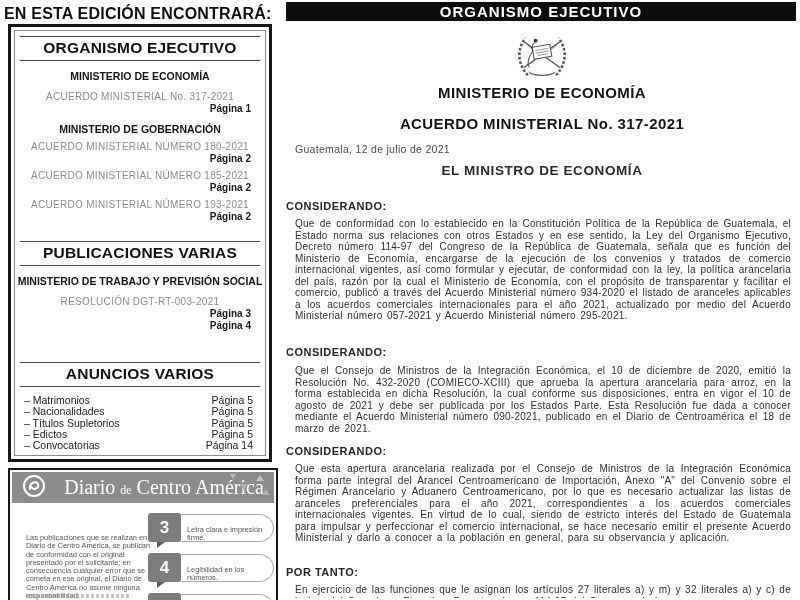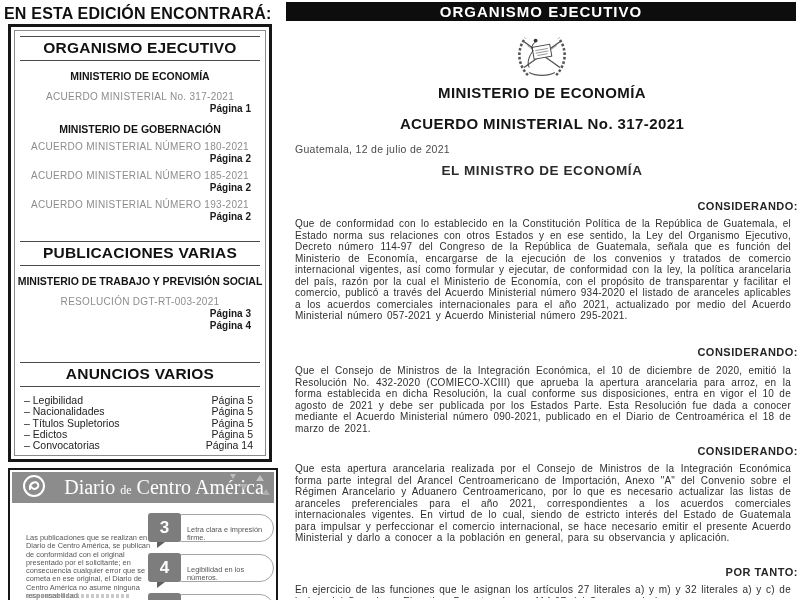--- a/index.html
+++ b/index.html
@@ -63,21 +63,21 @@
     color:#fff; font-weight:bold; font-size:15px; letter-spacing:1px;
     display:flex; align-items:center; justify-content:center; }
   .emblem { position:absolute; left:0; right:0; top:25px; display:flex; justify-content:center; }
   .doc-ministry { position:absolute; left:0; right:0; top:84px; text-align:center;
     font-size:15px; font-weight:bold; letter-spacing:.4px; color:#151515; }
   .doc-title { position:absolute; left:0; right:0; top:115px; text-align:center;
     font-size:15px; font-weight:bold; letter-spacing:.4px; color:#151515; }
   .doc-dateline { position:absolute; left:9px; top:143px; font-size:10.5px; color:#4a4a4a; letter-spacing:.3px; }
   .doc-issuer { position:absolute; left:0; right:0; top:163px; text-align:center;
     font-size:13.5px; font-weight:bold; letter-spacing:.6px; color:#2b2b2b; }
-  .doc-label { position:absolute; left:0; right:0; text-align:right; font-size:11px;
+  .doc-label { position:absolute; left:0; right:0; text-align:left; font-size:11px;
     font-weight:bold; letter-spacing:.5px; color:#262626; }
   .c1 { top:200px; } .c2 { top:346px; } .c3 { top:445px; } .pt { top:566px; }
   .doc-par { position:absolute; left:9px; right:7px; text-align:justify; font-size:10px;
     line-height:11.5px; color:#2e2e2e; letter-spacing:.25px; word-spacing:1.4px; }
   .p1 { top:218px; } .p2 { top:365px; } .p3 { top:463px; } .p4 { top:584px; }
   .clip-line { overflow:hidden; height:14px; }
 </style>
 </head>
 <body>
 
@@ -106,21 +106,21 @@
 
       <div class="toc-ministry">MINISTERIO DE TRABAJO Y PREVISIÓN SOCIAL</div>
       <div class="toc-entry">RESOLUCIÓN DGT-RT-003-2021</div>
       <div class="toc-page">Página 3</div>
       <div class="toc-page">Página 4</div>
 
       <div class="toc-sec-header mt2">ANUNCIOS VARIOS</div>
 
       <div class="toc-list">
         <div class="toc-list-row">
-          <span>– Legibilidad</span>
+          <span>– Matrimonios</span>
           <span>Página 5</span>
         </div>
         <div class="toc-list-row">
           <span>– Nacionalidades</span>
           <span>Página 5</span>
         </div>
         <div class="toc-list-row">
           <span>– Títulos Supletorios</span>
           <span>Página 5</span>
         </div>

